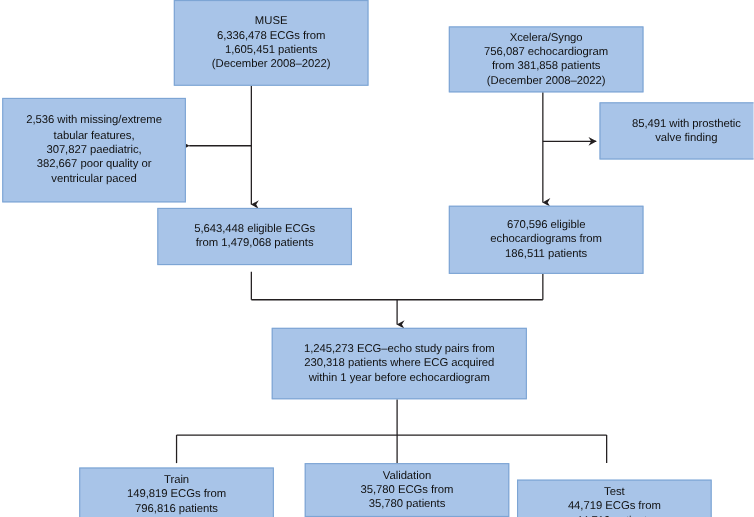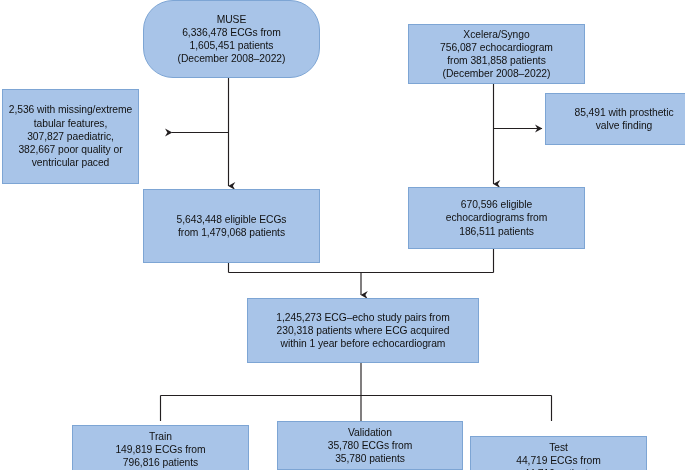--- a/index.html
+++ b/index.html
@@ -40,25 +40,25 @@
     line-height: 13.2px;
     letter-spacing: -0.05px;
     color: #111111;
     z-index: 2;
   }
   .node .txt {
     padding: 0 4px;
     white-space: pre-line;
   }
   
-  #node-muse        { left: 143px; top: 0px;   width: 177px; height: 78px; border-radius: 30px; }
+  #node-muse        { left: 158px; top: 0px;   width: 177px; height: 78px; }
   #node-xcelera     { left: 408px; top: 0px;   width: 177px; height: 60px; margin-top: 24px; }
-  #node-excl-ecg    { left: 2px;   top: 89px;  width: 137px; height: 95px; }
+  #node-excl-ecg    { left: 2px;   top: 89px;  width: 167px; height: 95px; }
   #node-excl-echo   { left: 545px; top: 93px; width: 158px; height: 52px; }
-  #node-elig-ecg    { left: 143px; top: 189px; width: 177px; height: 74px; }
+  #node-elig-ecg    { left: 143px; top: 189px; width: 177px; height: 52px; }
   #node-elig-echo   { left: 408px; top: 187px; width: 177px; height: 62px; }
   #node-pairs       { left: 247px; top: 298px; width: 232px; height: 65px; }
   #node-train       { left: 72px;  top: 425px; width: 177px; height: 49px; align-items: center; }
   #node-validation  { left: 277px; top: 421px; width: 186px; height: 49px; justify-content: center; }
   #node-test        { left: 470px; top: 436px; width: 177px; height: 49px; }
 </style>
 </head>
 <body>
 
 <div id="flow">

